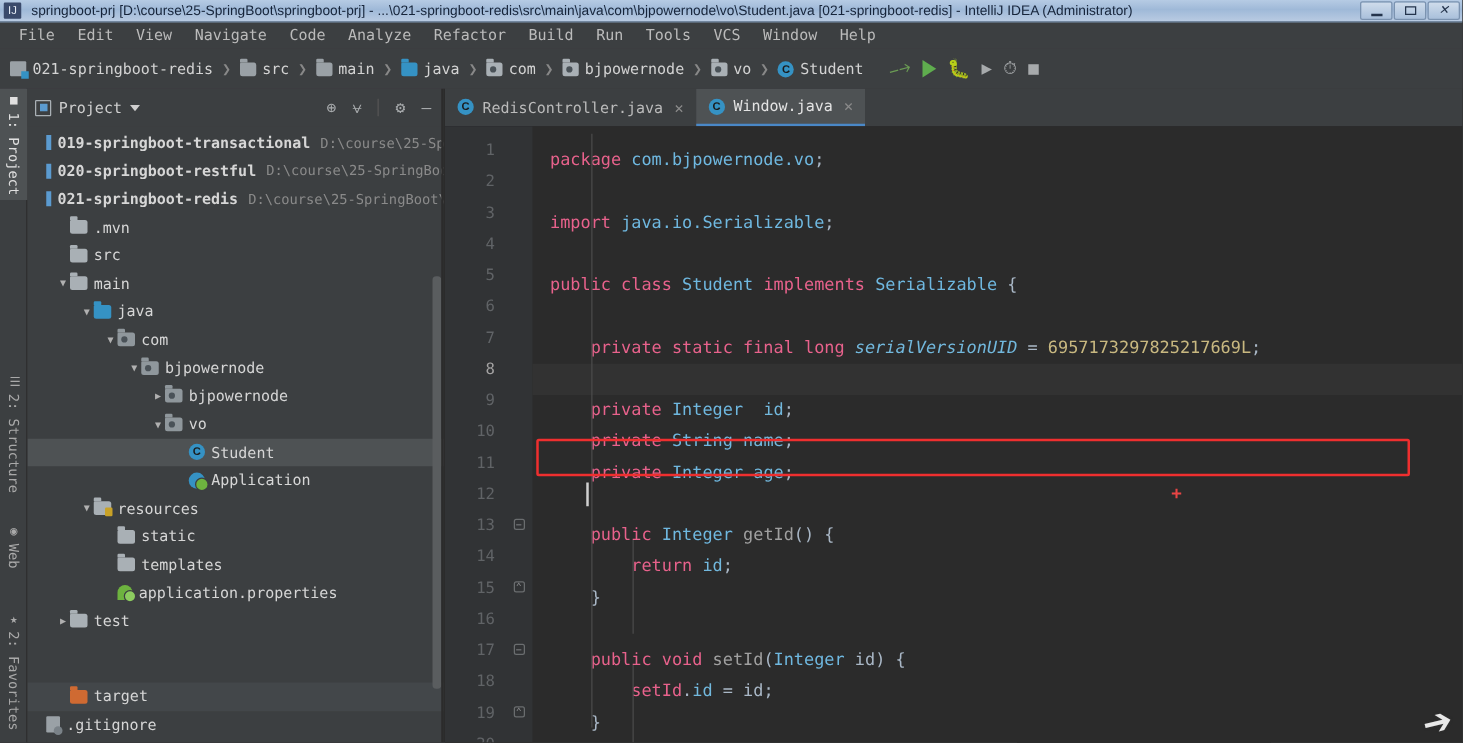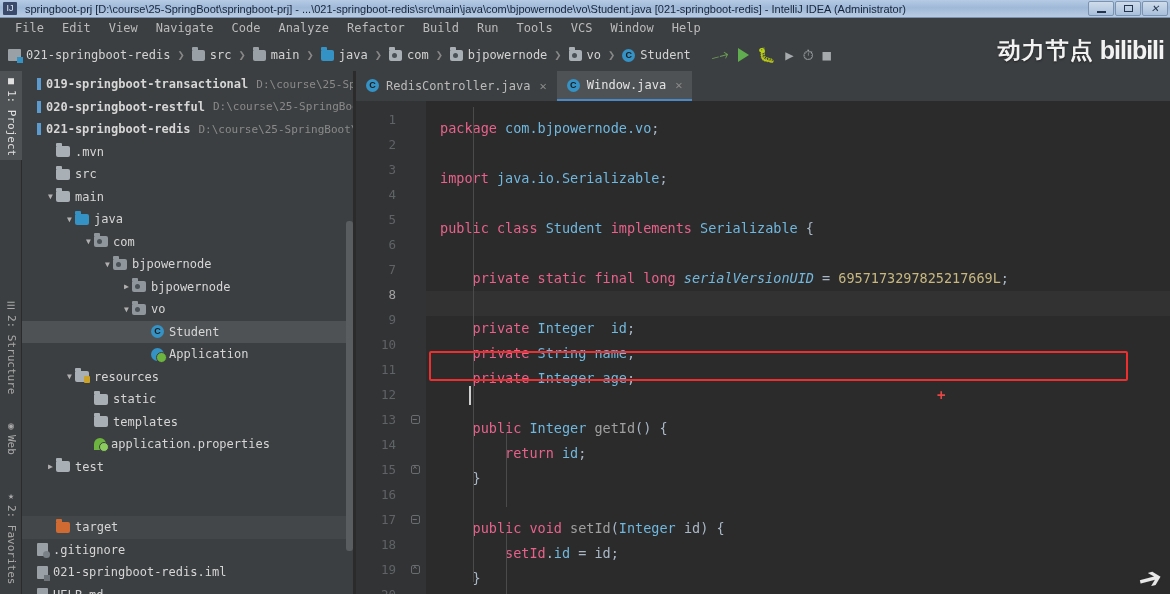--- a/index.html
+++ b/index.html
@@ -390,24 +390,20 @@
 
   <div class="toolbar-right">
     <span class="tb-hammer">⤍</span>
     <span class="tb-play"></span>
     <span class="tb-bug">🐛</span>
     <span class="tb-icon-sm">▶</span>
     <span class="tb-icon-sm">⏱</span>
     <span class="tb-icon-sm">■</span>
   </div>
 
-  <div class="watermark">
-    <span class="wm-cn">动力节点</span>
-    <span class="wm-bili">bilibili</span>
-  </div>
 </div>
 
 <div class="main">
 
   <div class="vstrip">
     <div class="vlabel active" style="top:0;">
         <span class="vl-ico">■</span>
         <span>1: Project</span>
       </div>
     <div class="vlabel" style="top:225px;">
@@ -418,20 +414,36 @@
         <span class="vl-ico">◉</span>
         <span>Web</span>
       </div>
     <div class="vlabel" style="top:415px;">
         <span class="vl-ico">★</span>
         <span>2: Favorites</span>
       </div>
   </div>
 
   <div class="projpanel">
+    <div class="proj-header">
+      <div class="proj-title">
+        <span class="proj-sqicon">
+            <i></i>
+          </span>
+        <span>Project</span>
+        <span class="caret-down"></span>
+      </div>
+      <div class="proj-actions">
+        <span class="pa">⊕</span>
+        <span class="pa">⩝</span>
+        <span class="vdiv"></span>
+        <span class="pa">⚙</span>
+        <span class="pa">—</span>
+      </div>
+    </div>
     <div class="tree" id="tree">
         <div class="trow">
           <span class="ind" style="width: 0px;"></span>
           <span class="arrow"></span>
           <span class="t-mod"></span>
           <span class="t-name bold">019-springboot-transactional</span>
           <span class="t-path">D:\course\25-Spr</span>
         </div>
         <div class="trow">
           <span class="ind" style="width: 0px;"></span>

